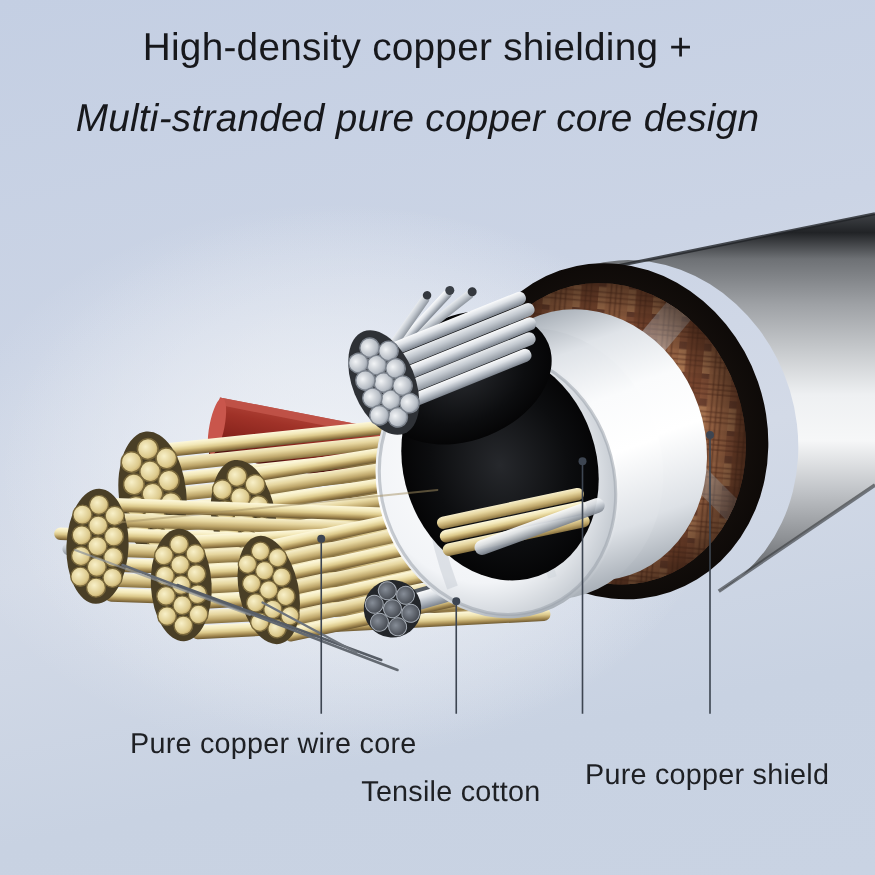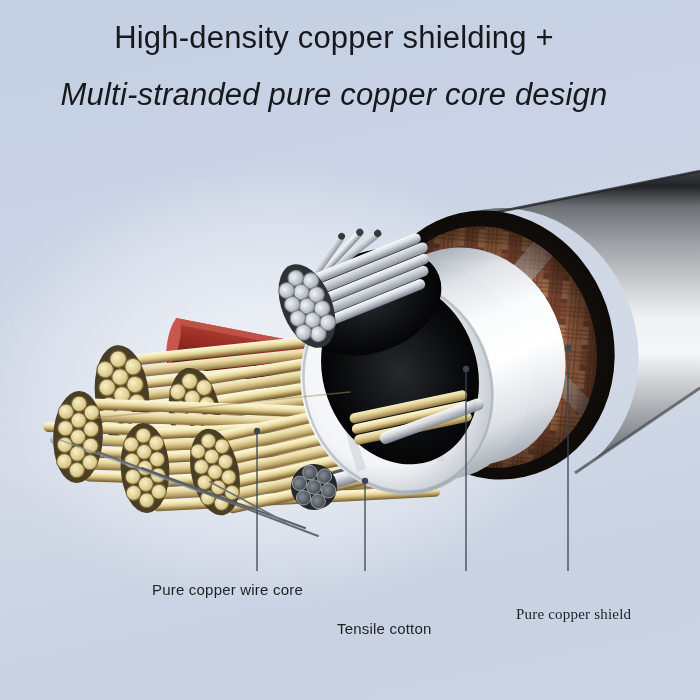--- a/index.html
+++ b/index.html
@@ -13,21 +13,21 @@
   .title{
     position:absolute;left:0;width:668px;text-align:center;
     color:var(--c-title-text,#17181c);
     font-size:31px;font-weight:400;letter-spacing:0.2px;white-space:nowrap;
   }
   .title-line1{top:20px;}
   .title-line2{top:77px;font-style:italic;}
   .cable-svg{position:absolute;left:0;top:0;}
   .callout-label{
     position:absolute;color:var(--c-label-text,#1e2024);
-    font-size:15px;font-weight:400;white-space:nowrap;letter-spacing:0.2px;margin-left:48px;
+    font-size:23px;font-weight:400;white-space:nowrap;letter-spacing:0.2px;
   }
 </style>
 </head>
 <body>
 
 <div class="stage">
 
   <div class="title title-line1">High-density copper shielding +</div>
   <div class="title title-line2">Multi-stranded pure copper core design</div>
 
@@ -324,15 +324,15 @@
       </g>
       <g>
         <circle cx="568" cy="348" r="3.2" stroke="none"></circle>
         <line x1="568" y1="351" x2="568" y2="571" stroke-width="1.3"></line>
       </g>
     </g>
   </svg>
 
   <div class="callout-label" style="left:104px;top:581px;">Pure copper wire core</div>
   <div class="callout-label" style="left:289px;top:620px;">Tensile cotton</div>
-  <div class="callout-label" style="left:468px;top:606px;font-family:Liberation Serif, serif;">Pure copper shield</div>
+  <div class="callout-label" style="left:468px;top:606px;">Pure copper shield</div>
 
 </div>
 
 </body></html>

